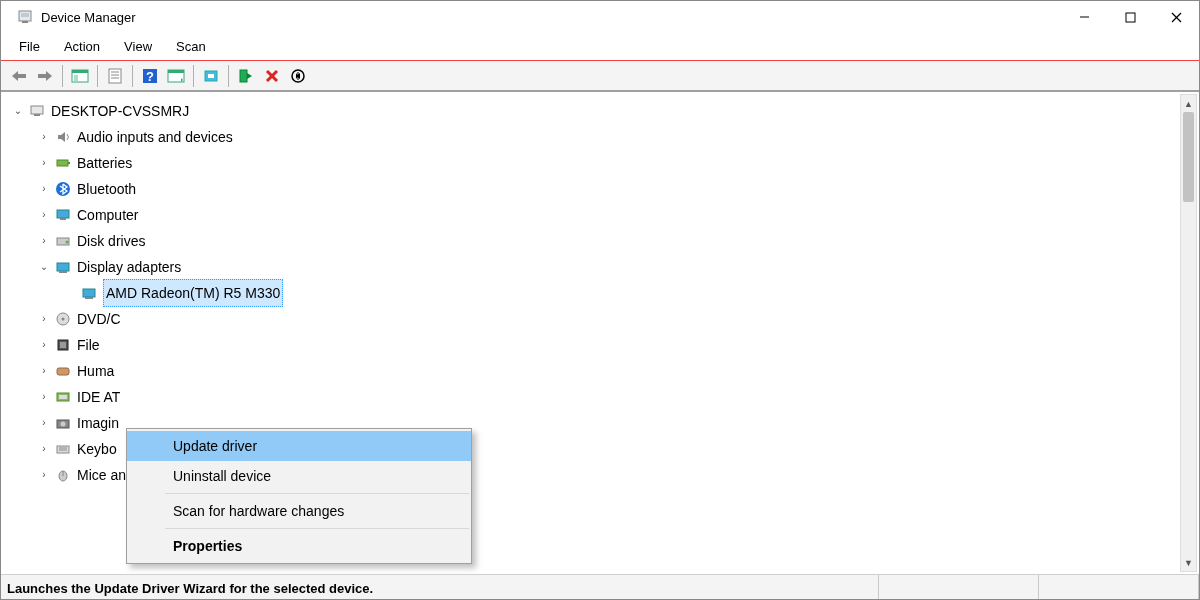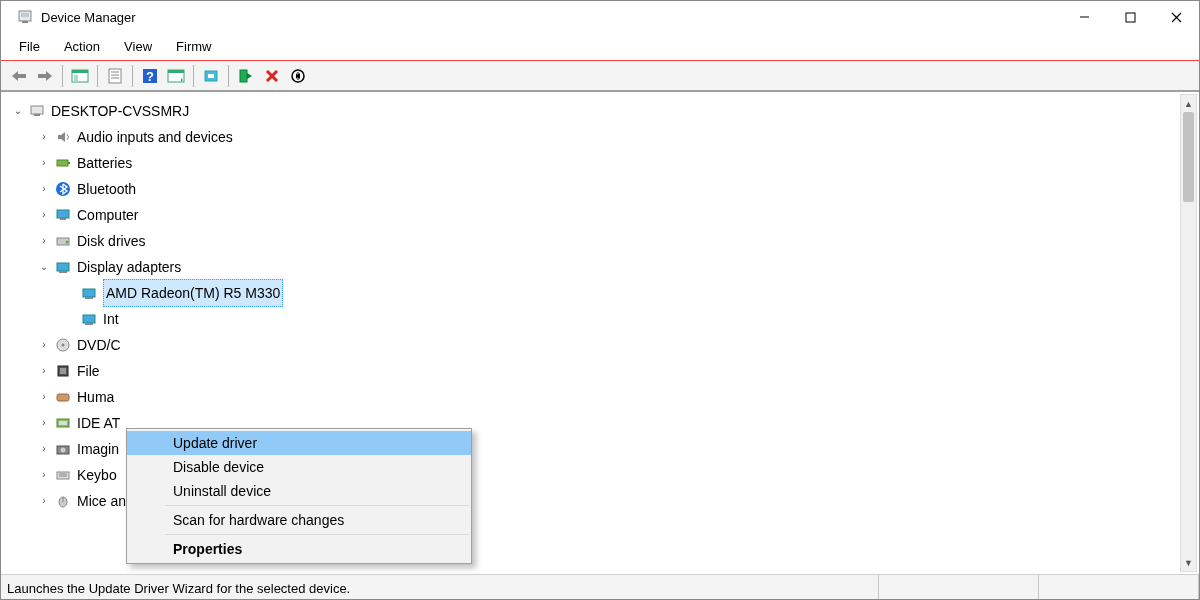--- a/index.html
+++ b/index.html
@@ -27,25 +27,25 @@
 .indent-2 { padding-left: 52px; }
 .selected-label { background: #cde8ff; border: 1px dotted #3399ff; padding: 0 2px; }
 
 .scrollbar-v { position: absolute; right: 2px; top: 2px; bottom: 2px; width: 17px; background: #f0f0f0; border: 1px solid #ddd; }
 .scroll-arrow { height: 17px; display: flex; align-items: center; justify-content: center; font-size: 9px; color: #555; }
 .scroll-track { position: absolute; top: 17px; bottom: 17px; left: 0; right: 0; }
 .scroll-thumb { position: absolute; left: 2px; right: 2px; top: 0; height: 90px; background: #c2c2c2; border-radius: 2px; }
 .scroll-arrow.bottom { position: absolute; bottom: 0; width: 100%; }
 
 .statusbar { height: 26px; display: flex; align-items: center; font-size: 13px; background: #f4f4f4; }
-.status-cell-main { flex: 1; padding-left: 6px; border-right: 1px solid #c8c8c8; height: 100%; display: flex; align-items: center; }
+.status-cell-main { flex: 1; padding-left: 6px; border-right: 1px solid #c8c8c8; height: 100%; display: flex; align-items: center; font-weight: bold; }
 .status-cell { width: 160px; border-right: 1px solid #c8c8c8; height: 100%; }
 
 .context-menu { position: absolute; left: 125px; top: 336px; width: 346px; background: #f2f2f2; border: 1px solid #a0a0a0; box-shadow: 4px 4px 6px rgba(0,0,0,0.25); font-size: 14px; padding: 2px 0; }
-.cm-item { height: 24px; display: flex; align-items: center; padding-left: 46px; }
+.cm-item { height: 30px; display: flex; align-items: center; padding-left: 46px; }
 .cm-item.highlight { background: #91c9f7; }
 .cm-sep { height: 1px; background: #d8d8d8; margin: 2px 2px 2px 38px; }
 .cm-item.bold { font-weight: 700; }
 
 svg { display: block; }
 </style>
 </head>
 <body>
 
 <div class="titlebar">
@@ -74,21 +74,21 @@
           <line x1="10" y1="1" x2="1" y2="10" stroke="#000" stroke-width="1.2"></line>
         </svg>
       </div>
   </div>
 </div>
 
 <div class="menubar">
   <div class="menubar-item">File</div>
   <div class="menubar-item">Action</div>
   <div class="menubar-item">View</div>
-  <div class="menubar-item">Firmw</div>
+  <div class="menubar-item">Scan</div>
 </div>
 
 <div class="toolbar">
   <div class="toolbar-btn">
       <svg width="18" height="14">
         <polygon points="8,2 2,7 8,12" fill="#888"></polygon>
         <rect x="8" y="5" width="8" height="4" fill="#888"></rect>
       </svg>
     </div>
   <div class="toolbar-btn">
@@ -245,30 +245,20 @@
       <span class="expander"></span>
       <span class="tree-icon">
           <svg width="16" height="16">
             <rect x="2" y="4" width="12" height="8" fill="#4ad" stroke="#288"></rect>
             <rect x="4" y="12" width="8" height="2" fill="#888"></rect>
           </svg>
         </span>
       <span class="selected-label">AMD Radeon(TM) R5 M330</span>
     </div>
 
-    <div class="tree-row indent-2">
-      <span class="expander"></span>
-      <span class="tree-icon">
-          <svg width="16" height="16">
-            <rect x="2" y="4" width="12" height="8" fill="#4ad" stroke="#288"></rect>
-            <rect x="4" y="12" width="8" height="2" fill="#888"></rect>
-          </svg>
-        </span>
-      <span>Int</span>
-    </div>
 
     <div class="tree-row indent-1">
       <span class="expander">›</span>
       <span class="tree-icon">
           <svg width="16" height="16">
             <circle cx="8" cy="8" r="6" fill="#ddd" stroke="#888"></circle>
             <circle cx="8" cy="8" r="1.5" fill="#888"></circle>
           </svg>
         </span>
       <span>DVD/C</span>
@@ -338,23 +328,20 @@
           </svg>
         </span>
       <span>Mice and other pointing devices</span>
     </div>
 
   </div>
 
   <div class="context-menu">
     <div class="cm-item highlight">
         <span>Update driver</span>
-      </div>
-    <div class="cm-item">
-        <span>Disable device</span>
       </div>
     <div class="cm-item">
         <span>Uninstall device</span>
       </div>
     <div class="cm-sep"></div>
     <div class="cm-item">
         <span>Scan for hardware changes</span>
       </div>
     <div class="cm-sep"></div>
     <div class="cm-item bold">

